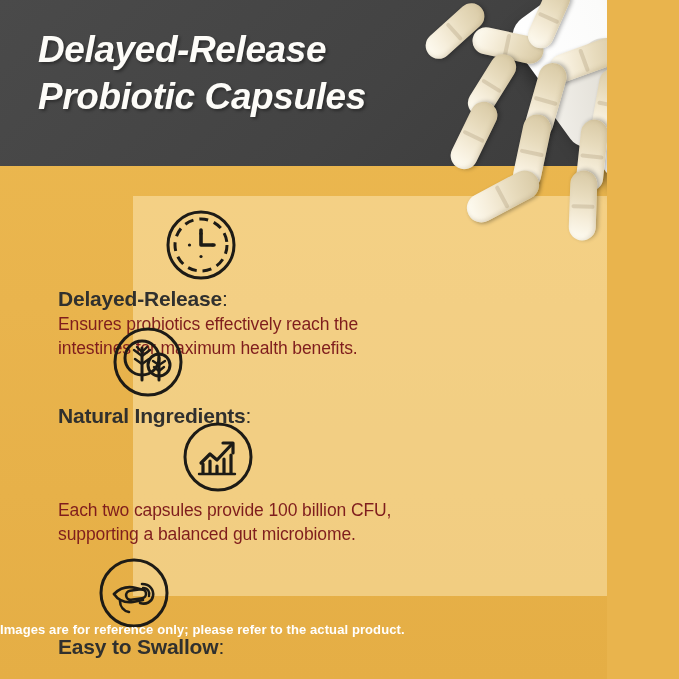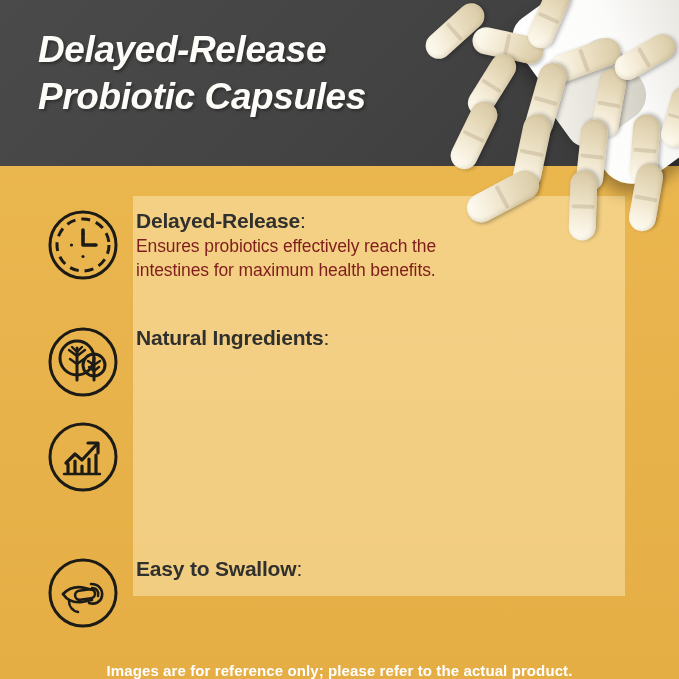--- a/index.html
+++ b/index.html
@@ -3,21 +3,21 @@
 <meta charset="utf-8">
 <style>
   html,body{margin:0;padding:0;}
   body{
     width:679px;height:679px;
     background:#e9b44d;
     font-family:"Liberation Sans", sans-serif;
     overflow:hidden;
     position:relative;
   }
-  .page{position:absolute;inset:0;width:679px;height:679px;overflow:hidden;}
+  .page{position:absolute;inset:0;width:559px;height:679px;overflow:hidden;padding-left:48px;}
 
   
   .bg-gold{
     position:absolute;left:0;top:0;width:679px;height:679px;
     background:linear-gradient(180deg,#ecb94f 0%,#e9b44d 45%,#e5ae45 100%);
   }
 
   
   .header{
     position:absolute;left:0;top:0;width:679px;height:166px;
@@ -69,40 +69,40 @@
   }
 
   
   .card{
     position:absolute;left:133px;top:196px;
     width:492px;height:400px;
     background:rgba(255,240,198,.46);
   }
 
   
-  .feature{position:absolute;left:44px;display:flex;align-items:flex-start;}
+  .feature{position:absolute;left:44px;display:flex;align-items:center;flex-direction:column;}
   .icon-wrap{
     width:78px;height:78px;flex:0 0 78px;
     display:flex;align-items:center;justify-content:center;
   }
   .ftext{margin-left:14px;padding-top:2px;}
   .fhead{
     font-size:21px;font-weight:700;color:#30302e;
     line-height:26px;letter-spacing:-0.2px;white-space:nowrap;
   }
   .fhead .colon{font-weight:400;}
   .fbody{
     font-size:17.5px;color:#7f1d1d;line-height:24px;
     white-space:pre-line;letter-spacing:-0.1px;
   }
 
   
   .footer{
-    position:absolute;left:0;top:662px;width:679px;
-    text-align:center;color:#ffffff;font-size:15px;font-weight:700;
+    position:absolute;left:0;top:622px;width:679px;
+    color:#ffffff;font-size:13px;font-weight:700;
     letter-spacing:.1px;
   }
 </style>
 </head>
 <body>
 
 <div class="page">
 
   <div class="bg-gold"></div>
 
@@ -175,20 +175,22 @@
     <div class="icon-wrap">
       <svg width="72" height="72" viewBox="0 0 72 72" fill="none" stroke="#1d1b16" stroke-width="3">
         <circle cx="36" cy="36" r="33"></circle>
         <path d="M19 42 L28 33 L35 39 L50 23" stroke-width="3.2" stroke-linecap="round" stroke-linejoin="round"></path>
         <path d="M41 22 L51 22 L51 32" stroke-width="3.2" stroke-linecap="round" stroke-linejoin="round"></path>
         <path d="M21 52 L21 43 M28 52 L28 40 M35 52 L35 45 M42 52 L42 38 M49 52 L49 34" stroke-width="3.2" stroke-linecap="round"></path>
         <path d="M17 53 L53 53" stroke-width="2.4" stroke-linecap="round"></path>
       </svg>
     </div>
     <div class="ftext">
+      <div class="fbody">Each two capsules provide 100 billion CFU,
+supporting a balanced gut microbiome.</div>
     </div>
   </div>
 
   <div class="feature" style="top:522px;margin-top:32px;">
     <div class="icon-wrap">
       <svg width="72" height="72" viewBox="0 0 72 72" fill="none" stroke="#1d1b16" stroke-width="3">
         <circle cx="36" cy="36" r="33"></circle>
         <path d="M16 37 C22 31, 30 29, 38 31 L46 33" stroke-width="2.6" stroke-linecap="round"></path>
         <path d="M16 37 C20 43, 27 46, 35 45 L45 43" stroke-width="2.6" stroke-linecap="round"></path>
         <path d="M22 44 C22 50, 26 54, 31 55" stroke-width="2.6" stroke-linecap="round"></path>

